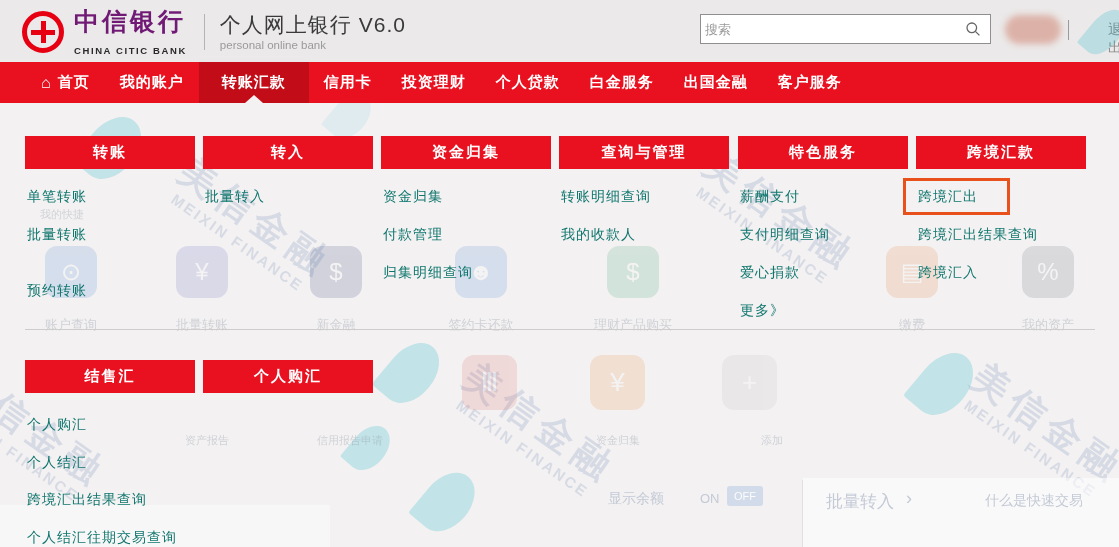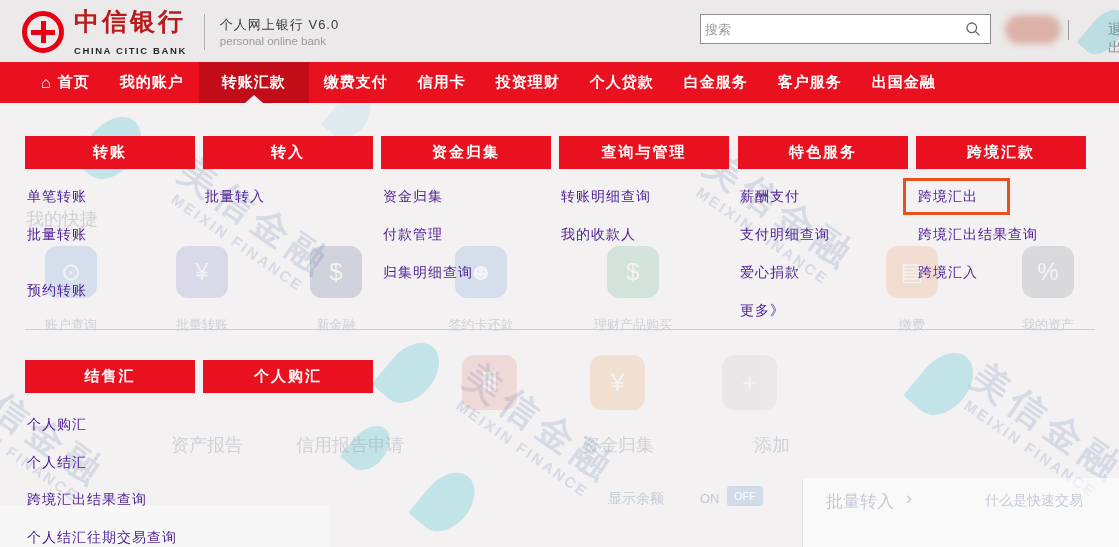--- a/index.html
+++ b/index.html
@@ -11,25 +11,25 @@
   
   .header{position:absolute;top:0;left:0;width:1119px;height:62px;background:#ebe9e9;}
   .logo-block{position:absolute;left:22px;top:9px;display:flex;align-items:center;}
   .logo-mark{width:42px;height:42px;border:5px solid #e60012;border-radius:50%;
     box-sizing:border-box;position:relative;background:#ebe9e9;}
   .logo-mark::before{content:"";position:absolute;left:50%;top:5px;bottom:5px;width:5px;
     margin-left:-2.5px;background:#e60012;}
   .logo-mark::after{content:"";position:absolute;top:50%;left:4px;right:4px;height:5px;
     margin-top:-2.5px;background:#e60012;}
   .bank-names{margin-left:10px;line-height:1;}
-  .bank-cn{font-family:"Liberation Serif",serif;font-size:25px;font-weight:bold;color:#b91c1c;letter-spacing:3px;}
+  .bank-cn{font-family:"Liberation Serif",serif;font-size:25px;font-weight:bold;color:#701a75;letter-spacing:3px;}
   .bank-en{font-size:9.5px;color:#2a2a2a;letter-spacing:1.6px;margin-top:12px;font-weight:bold;}
   .logo-vdiv{width:1px;height:36px;background:#b5b3b3;margin:0 15px 0 17px;}
   .prod-names{line-height:1;}
-  .prod-cn{font-size:13px;color:#3a3a3a;letter-spacing:1px;}
+  .prod-cn{font-size:21px;color:#3a3a3a;letter-spacing:1px;}
   .prod-en{font-size:11.5px;color:#9a9a9a;margin-top:5px;}
   .search-box{position:absolute;left:700px;top:14px;width:291px;height:30px;background:#fff;
     border:1px solid #8f8f8f;box-sizing:border-box;display:flex;align-items:center;}
   .search-box input{flex:1;border:none;outline:none;background:transparent;font-size:13px;
     padding:0 4px;color:#333;font-family:"Liberation Sans",sans-serif;}
   .search-box input::placeholder{color:#999;}
   .mag{width:16px;height:16px;margin-right:9px;flex:0 0 auto;}
   .user-blur{position:absolute;left:1005px;top:15px;width:56px;height:29px;background:#dcb2a8;
     border-radius:15px;filter:blur(3px);}
   .logout-divider{position:absolute;left:1068px;top:20px;width:1px;height:20px;background:#9a9a9a;}
@@ -41,32 +41,32 @@
     font-weight:bold;letter-spacing:1px;cursor:pointer;position:relative;white-space:nowrap;}
   .nav-item.active{background:#c20d18;padding:0 23px;}
   .nav-home-icon{font-size:16px;margin-right:6px;font-weight:normal;}
   .nav-triangle{position:absolute;bottom:0;left:50%;margin-left:-9px;width:0;height:0;
     border-left:9px solid transparent;border-right:9px solid transparent;border-bottom:8px solid #f3f1f1;}
   
   .dropdown{position:absolute;top:103px;left:0;width:1119px;height:444px;background:#f3f1f1;overflow:hidden;}
   .cat-btn{position:absolute;width:170px;height:33px;background:#e9101f;color:#fff;
     font-size:15px;font-weight:bold;letter-spacing:2px;display:flex;align-items:center;
     justify-content:center;cursor:pointer;}
-  .menu-item{position:absolute;font-size:14px;color:#4c1d95;cursor:pointer;white-space:nowrap;letter-spacing:1px;}
+  .menu-item{position:absolute;font-size:14px;color:#0f766e;cursor:pointer;white-space:nowrap;letter-spacing:1px;}
   .hl-box{position:absolute;border:3px solid #e8511c;box-sizing:border-box;}
   .section-divider{position:absolute;left:25px;top:226px;width:1070px;height:1px;background:#cfcccc;}
   
   .bg{position:absolute;pointer-events:none;}
   .wm{position:absolute;transform:rotate(35deg);color:#8fa2c4;opacity:0.28;text-align:center;line-height:1.15;}
   .wm-cn{font-size:37px;font-weight:bold;letter-spacing:7px;}
   .wm-en{font-size:15px;letter-spacing:2.5px;font-weight:bold;}
   .tile{position:absolute;border-radius:12px;display:flex;align-items:center;justify-content:center;
     color:#fff;opacity:0.16;}
   .tile-label{position:absolute;font-size:13px;color:#8d97a8;opacity:0.35;white-space:nowrap;transform:translateX(-50%);}
-  .float-label{position:absolute;font-size:18px;color:#8d97a8;opacity:0.35;white-space:nowrap;transform:translateX(-50%);}
+  .float-label{position:absolute;font-size:11px;color:#8d97a8;opacity:0.35;white-space:nowrap;transform:translateX(-50%);}
   .comma{position:absolute;border-radius:58% 58% 58% 6%;transform:rotate(40deg);opacity:0.22;}
   .panel{position:absolute;background:rgba(255,255,255,0.55);}
   .faint-txt{position:absolute;color:#c3cad6;white-space:nowrap;}
   .off-pill{position:absolute;background:#c9d6e8;color:#fff;font-size:11px;border-radius:3px;
     width:36px;height:20px;display:flex;align-items:center;justify-content:center;opacity:0.8;}
   .vline{position:absolute;width:1px;background:#e2e0e0;}
 </style>
 </head>
 <body>
 
@@ -107,39 +107,36 @@
         <span>首页</span>
       </div>
       <div class="nav-item">
         <span>我的账户</span>
       </div>
       <div class="nav-item active">
         <span>转账汇款</span>
         <div class="nav-triangle"></div>
       </div>
       <div class="nav-item">
-        <span>缴费支付</span>
-      </div>
-      <div class="nav-item">
         <span>信用卡</span>
       </div>
       <div class="nav-item">
         <span>投资理财</span>
       </div>
       <div class="nav-item">
         <span>个人贷款</span>
       </div>
       <div class="nav-item">
         <span>白金服务</span>
       </div>
       <div class="nav-item">
+        <span>出国金融</span>
+      </div>
+      <div class="nav-item">
         <span>客户服务</span>
-      </div>
-      <div class="nav-item">
-        <span>出国金融</span>
       </div>
     </div>
 
   <div class="dropdown">
     <div class="bg" id="bg-layer" style="left:0;top:0;width:1119px;height:444px;">
         <div class="wm" style="left: 135px; top: 92px; width: 230px;">
           <div class="wm-cn">美信金融</div>
           <div class="wm-en">MEIXIN FINANCE</div>
         </div>
         <div class="wm" style="left: 660px; top: 85px; width: 230px;">

